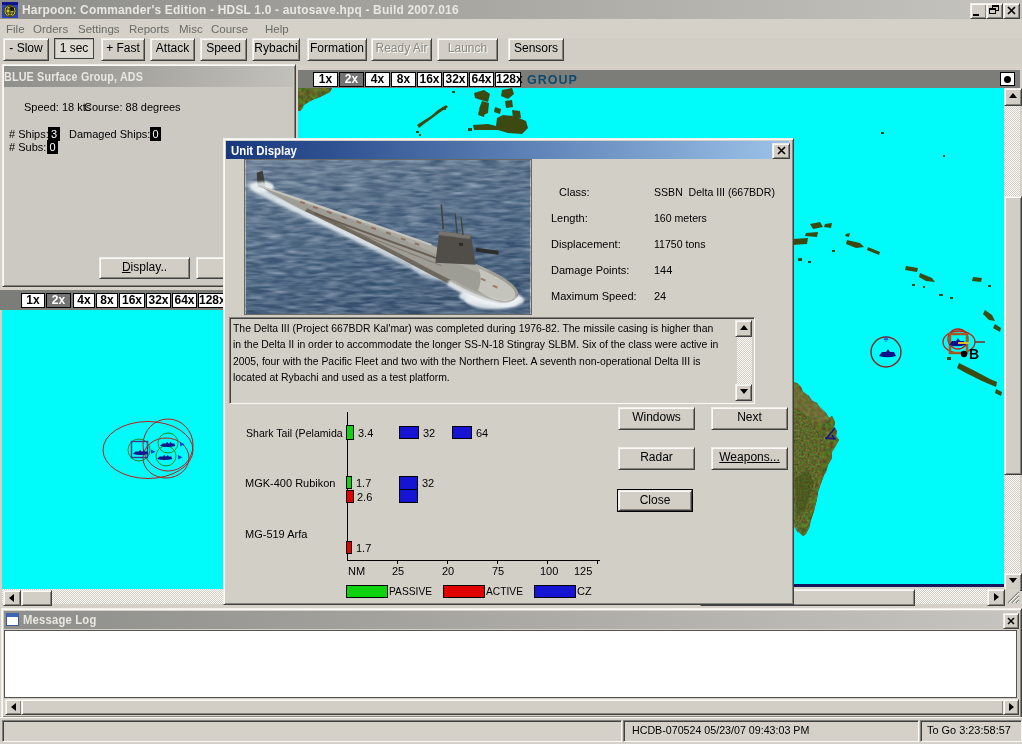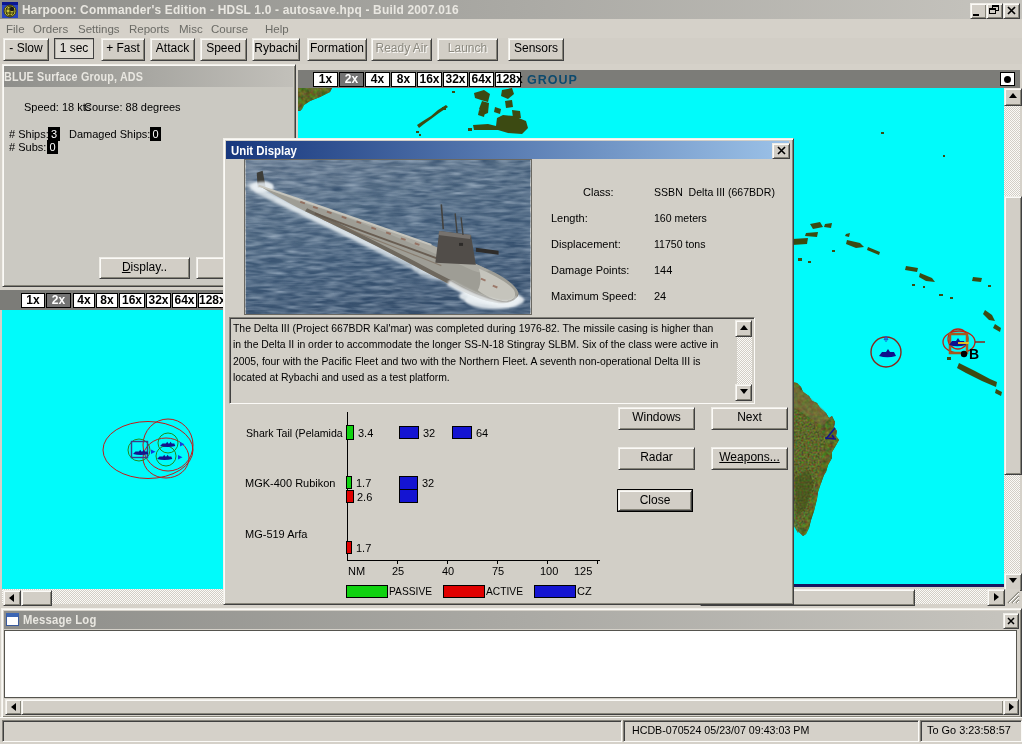--- a/index.html
+++ b/index.html
@@ -365,21 +365,21 @@
   <rect x="112" y="62" width="5" height="2" transform="rotate(19 114 63)"></rect>
   <rect x="127" y="68" width="5" height="2" transform="rotate(19 129 69)"></rect>
   <rect x="142" y="73" width="5" height="2" transform="rotate(19 144 74)"></rect>
   <rect x="157" y="79" width="5" height="2" transform="rotate(19 159 80)"></rect>
   <rect x="171" y="84" width="5" height="2" transform="rotate(19 173 85)"></rect>
   <rect x="238" y="120" width="5" height="2" transform="rotate(22 240 121)"></rect>
   <rect x="250" y="127" width="5" height="2" transform="rotate(22 252 128)"></rect>
  </g>
 </svg>
 
-<div class="ab" style="left:583px;top:186px;z-index:11;">Class:</div>
+<div class="ab" style="left:559px;top:186px;z-index:11;">Class:</div>
 <div class="ab" style="left:654px;top:186px;z-index:11;transform:scaleX(0.96);transform-origin:0 0;">SSBN&nbsp; Delta III (667BDR)</div>
 <div class="ab" style="left:551px;top:212px;z-index:11;">Length:</div>
 <div class="ab" style="left:654px;top:212px;z-index:11;transform:scaleX(0.96);transform-origin:0 0;">160 meters</div>
 <div class="ab" style="left:551px;top:238px;z-index:11;">Displacement:</div>
 <div class="ab" style="left:654px;top:238px;z-index:11;transform:scaleX(0.96);transform-origin:0 0;">11750 tons</div>
 <div class="ab" style="left:551px;top:264px;z-index:11;">Damage Points:</div>
 <div class="ab" style="left:654px;top:264px;z-index:11;">144</div>
 <div class="ab" style="left:551px;top:290px;z-index:11;">Maximum Speed:</div>
 <div class="ab" style="left:654px;top:290px;z-index:11;">24</div>
 
@@ -421,21 +421,21 @@
 <div class="ab" style="left:346px;top:541px;width:6px;height:13px;background:#e00000;border:1px solid #000;box-sizing:border-box;z-index:11;"></div>
 <div class="ab" style="left:356px;top:542px;z-index:11;">1.7</div>
 
 <div class="ab" style="left:397px;top:560px;width:1px;height:4px;background:#000;z-index:11;"></div>
 <div class="ab" style="left:447px;top:560px;width:1px;height:4px;background:#000;z-index:11;"></div>
 <div class="ab" style="left:497px;top:560px;width:1px;height:4px;background:#000;z-index:11;"></div>
 <div class="ab" style="left:547px;top:560px;width:1px;height:4px;background:#000;z-index:11;"></div>
 <div class="ab" style="left:597px;top:560px;width:1px;height:4px;background:#000;z-index:11;"></div>
 <div class="ab" style="left:348px;top:565px;z-index:11;">NM</div>
 <div class="ab" style="left:392px;top:565px;z-index:11;">25</div>
-<div class="ab" style="left:442px;top:565px;z-index:11;">40</div>
+<div class="ab" style="left:442px;top:565px;z-index:11;">20</div>
 <div class="ab" style="left:492px;top:565px;z-index:11;">75</div>
 <div class="ab" style="left:540px;top:565px;z-index:11;">100</div>
 <div class="ab" style="left:574px;top:565px;z-index:11;">125</div>
 
 <div class="ab" style="left:346px;top:585px;width:42px;height:13px;background:#0fd20f;border:1px solid #000;box-sizing:border-box;z-index:11;"></div>
 <div class="ab" style="left:389px;top:585px;z-index:11;transform:scaleX(0.93);transform-origin:0 0;">PASSIVE</div>
 <div class="ab" style="left:443px;top:585px;width:42px;height:13px;background:#e00000;border:1px solid #000;box-sizing:border-box;z-index:11;"></div>
 <div class="ab" style="left:486px;top:585px;z-index:11;transform:scaleX(0.93);transform-origin:0 0;">ACTIVE</div>
 <div class="ab" style="left:534px;top:585px;width:42px;height:13px;background:#1414d2;border:1px solid #000;box-sizing:border-box;z-index:11;"></div>
 <div class="ab" style="left:577px;top:585px;z-index:11;">CZ</div>

